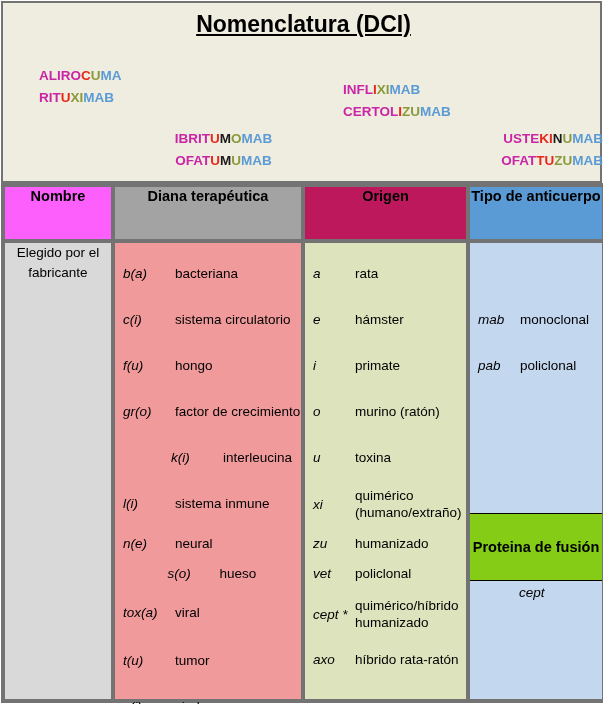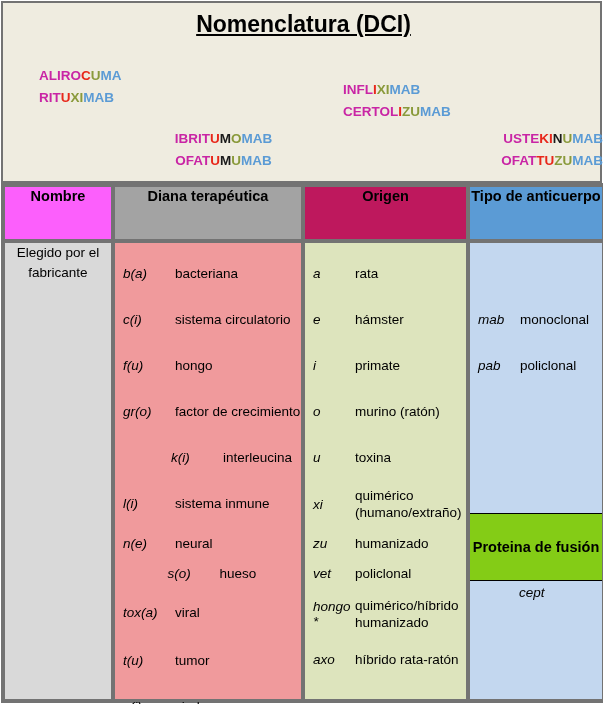--- a/index.html
+++ b/index.html
@@ -207,21 +207,21 @@
               </div>
               <div class="pair" style="top: 292px;">
                 <span class="code">zu</span>
                 <span class="desc">humanizado</span>
               </div>
               <div class="pair" style="top: 322px;">
                 <span class="code">vet</span>
                 <span class="desc">policlonal</span>
               </div>
               <div class="pair" style="top: 354px;">
-                <span class="code">hongo *</span>
+                <span class="code">cept *</span>
                 <span class="desc">quimérico/híbrido humanizado</span>
               </div>
               <div class="pair" style="top: 408px;">
                 <span class="code">axo</span>
                 <span class="desc">híbrido rata-ratón</span>
               </div>
             </div>
       </td>
       <td class="cell-tipo">
         <div class="rows col-tipo" id="tipo-rows">

